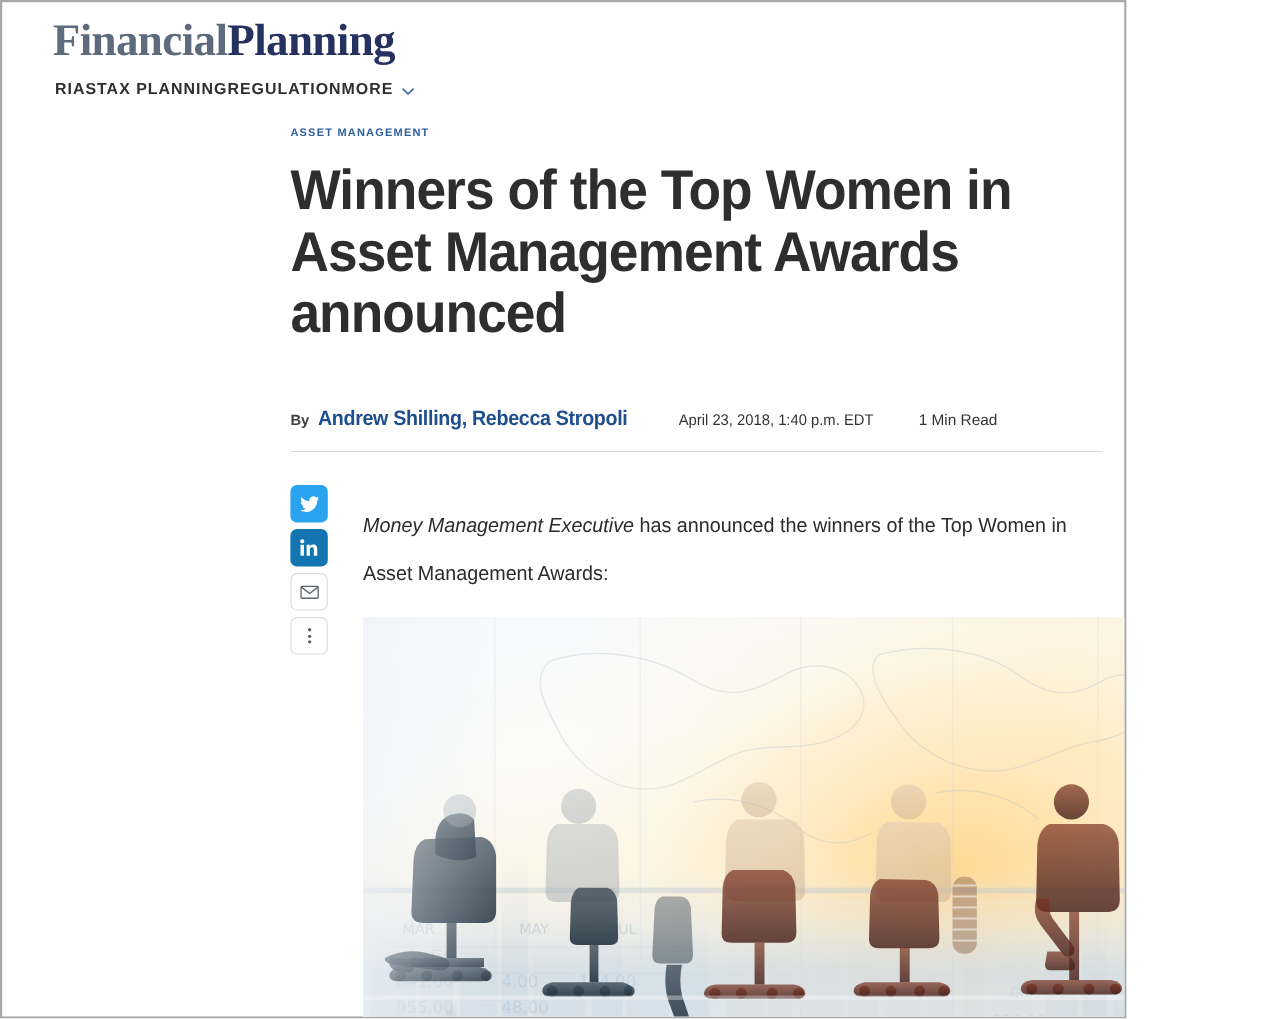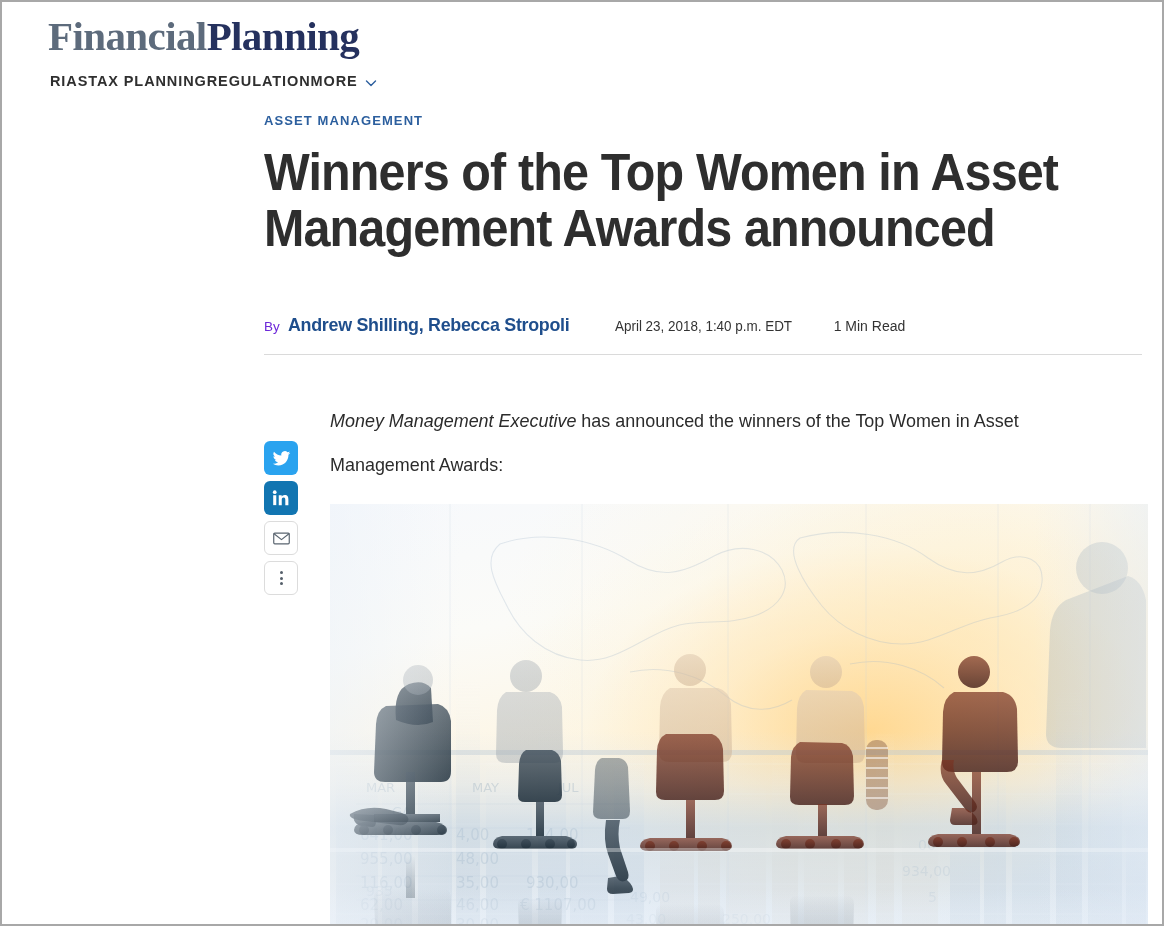--- a/index.html
+++ b/index.html
@@ -7,21 +7,21 @@
     margin: 0;
     padding: 0;
     background: #ffffff;
   }
   body {
     font-family: "Liberation Sans", sans-serif;
     -webkit-font-smoothing: antialiased;
   }
   #page {
     position: relative;
-    width: 1164px;
+    width: 1024px;
     height: 926px;
     box-sizing: border-box;
     border: 2px solid #a8a8a8;
     background: #ffffff;
     overflow: hidden;
   }
 
   
   .masthead {
     padding: 10px 0 0 46px;
@@ -68,21 +68,21 @@
 
   
   .article {
     position: relative;
     margin-top: 22px;
     padding-left: 262px;
     padding-right: 18px;
   }
   .kicker {
     font-family: "Liberation Sans", sans-serif;
-    font-size: 13px;
+    font-size: 10px;
     font-weight: bold;
     letter-spacing: 1.1px;
     color: #2c5f9e;
     text-transform: uppercase;
     cursor: pointer;
     display: inline-block;
   }
   .headline {
     font-family: "Liberation Sans", sans-serif;
     font-size: 51px;
@@ -99,21 +99,22 @@
   
   .byline {
     display: flex;
     align-items: baseline;
     margin-top: 25px;
     gap: 8px;
     flex-wrap: wrap;
   }
   .by-label {
     font-size: 13.5px;
-    color: #6d28d9;
+    color: #404040;
+    font-weight: bold;
   }
   .by-authors {
     font-size: 19px;
     font-weight: bold;
     color: #1f4e8c;
     letter-spacing: -0.3px;
     cursor: pointer;
     transform: scaleX(0.94);
     transform-origin: left center;
   }

